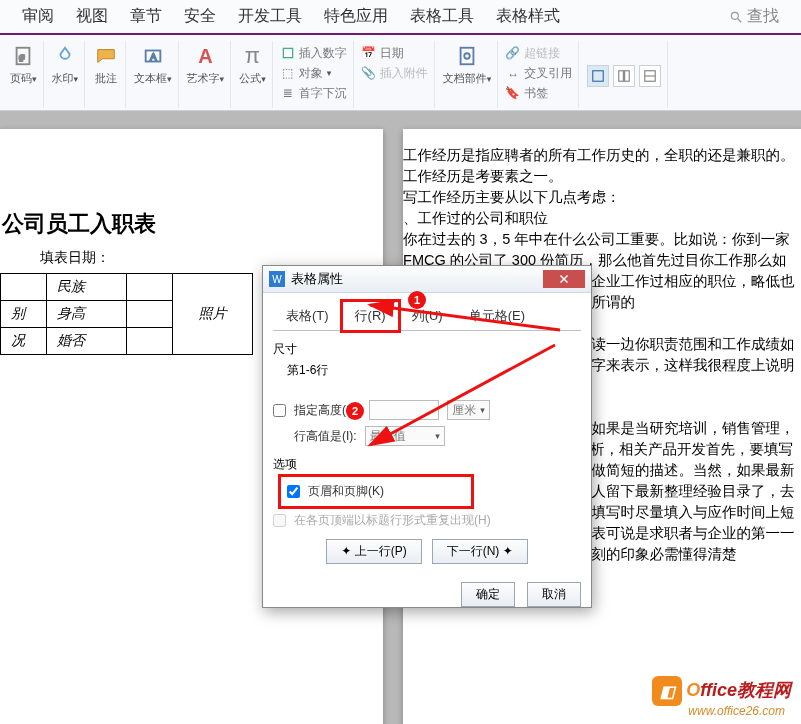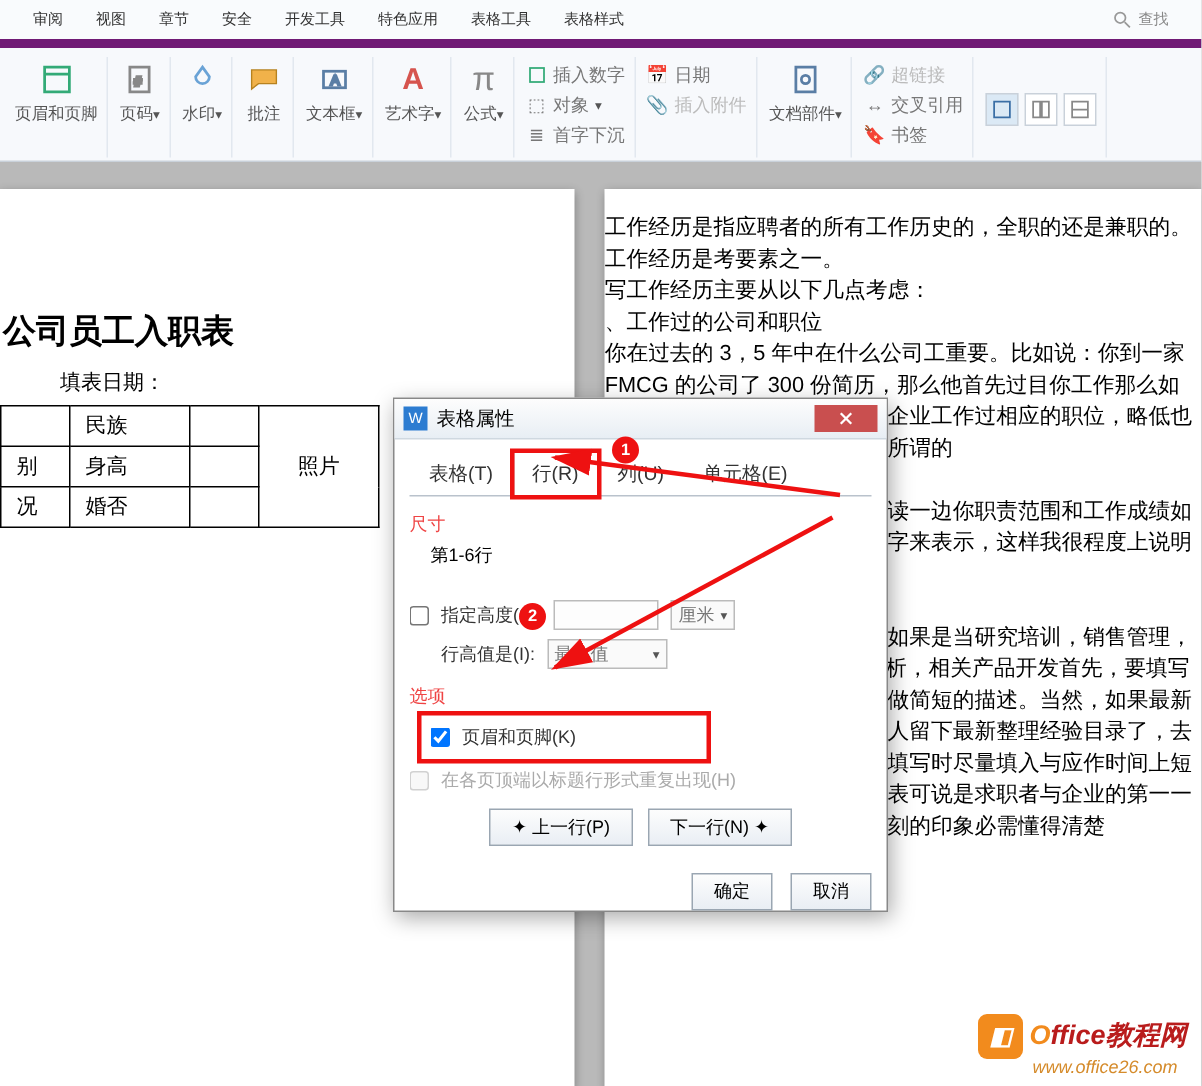--- a/index.html
+++ b/index.html
@@ -10,23 +10,23 @@
       width: 801px;
       height: 724px;
       overflow: hidden;
       position: relative;
     }
     
     .menu-bar {
       display: flex;
       gap: 22px;
       padding: 6px 22px;
-      font-size: 10px;
+      font-size: 16px;
       color: #333;
-      border-bottom: 6px solid #701a75;
+      border-bottom: 2px solid #701a75;
       background: #f9fbfd;
     }
     .menu-bar .search-box {
       margin-left: auto;
       display: flex;
       align-items: center;
       gap: 4px;
       color: #888;
     }
     
@@ -71,21 +71,21 @@
       padding-top:18px;
     }
     .page {
       background:#fff;
       box-shadow: 0 2px 6px rgba(0,0,0,.3);
     }
     .page-left { width:385px; height:600px; padding:80px 24px 24px 0; }
     .page-right { width:400px; height:600px; padding:10px 2px 2px 0; }
     .doc-title { font-size:22px; font-weight:bold; text-align:left; padding-left:2px; }
     .doc-sub { font-size:14px; margin-top:10px; padding-left:40px; }
-    .doc-table { border-collapse:collapse; margin-top:6px; }
+    .doc-table { border-collapse:collapse; margin-top:6px;font-style:italic; }
     .doc-table td { border:1px solid #000; padding:4px 10px; font-size:14px; height:26px; }
     .bodytext { font-size:14.5px; line-height:1.45; padding:6px 2px 2px 0; color:#000; }
 
     
     .dialog {
       position:absolute;
       left:262px; top:265px;
       width:330px;
       background:#fff;
       border:1px solid #888;
@@ -116,21 +116,21 @@
       border-bottom:none;
       margin-bottom:-1px;
       color:#333;
     }
     .tab.active {
       border-color:#b9c2cc;
       background:#fff;
       border-bottom:1px solid #fff;
     }
     .tab.hl { outline:3px solid #e11; outline-offset:-1px; }
-    .section-lbl { font-size:12px; margin:10px 0 4px; color:#ef4444; }
+    .section-lbl { font-size:12px; margin:10px 0 4px; color:#000000; }
     .indent { margin-left:14px; }
     .row { display:flex; align-items:center; gap:8px; margin:6px 0; font-size:12px; color:#333; }
     .num-input { width:70px; height:20px; border:1px solid #bbb; background:#fdfdfd; }
     .sel { height:20px; border:1px solid #bbb; padding:0 4px; color:#777; background:#fafafa; display:inline-flex; align-items:center; gap:4px; }
     .cb { width:13px; height:13px; }
     .opt-box { padding:6px 6px; }
     .opt-hl { outline:3px solid #e11; }
     .btn {
       padding:3px 14px;
       border:1px solid #9aa6b2;
@@ -177,29 +177,20 @@
       <svg viewBox="0 0 24 24" fill="none" stroke="#999" stroke-width="2">
           <circle cx="10" cy="10" r="6"></circle>
           <line x1="15" y1="15" x2="21" y2="21"></line>
         </svg>
     </span>
     <span>查找</span>
   </span>
 </div>
 
 <div class="ribbon">
-  <div class="ribbon-group">
-    <div class="ribbon-ico">
-        <svg viewBox="0 0 24 24" fill="none" stroke="#3a7" stroke-width="2">
-          <rect x="3" y="3" width="18" height="18"></rect>
-          <line x1="3" y1="8" x2="21" y2="8"></line>
-        </svg>
-      </div>
-    <span class="lbl">页眉和页脚</span>
-  </div>
   <div class="ribbon-group">
     <div class="ribbon-ico">
         <svg viewBox="0 0 24 24" fill="none" stroke="#888" stroke-width="2">
           <rect x="5" y="3" width="14" height="18"></rect>
           <text x="8" y="17" font-size="10" fill="#888">#</text>
         </svg>
       </div>
     <span class="lbl"><span>页码</span><span class="dd">▾</span></span>
   </div>
   <div class="ribbon-group">

